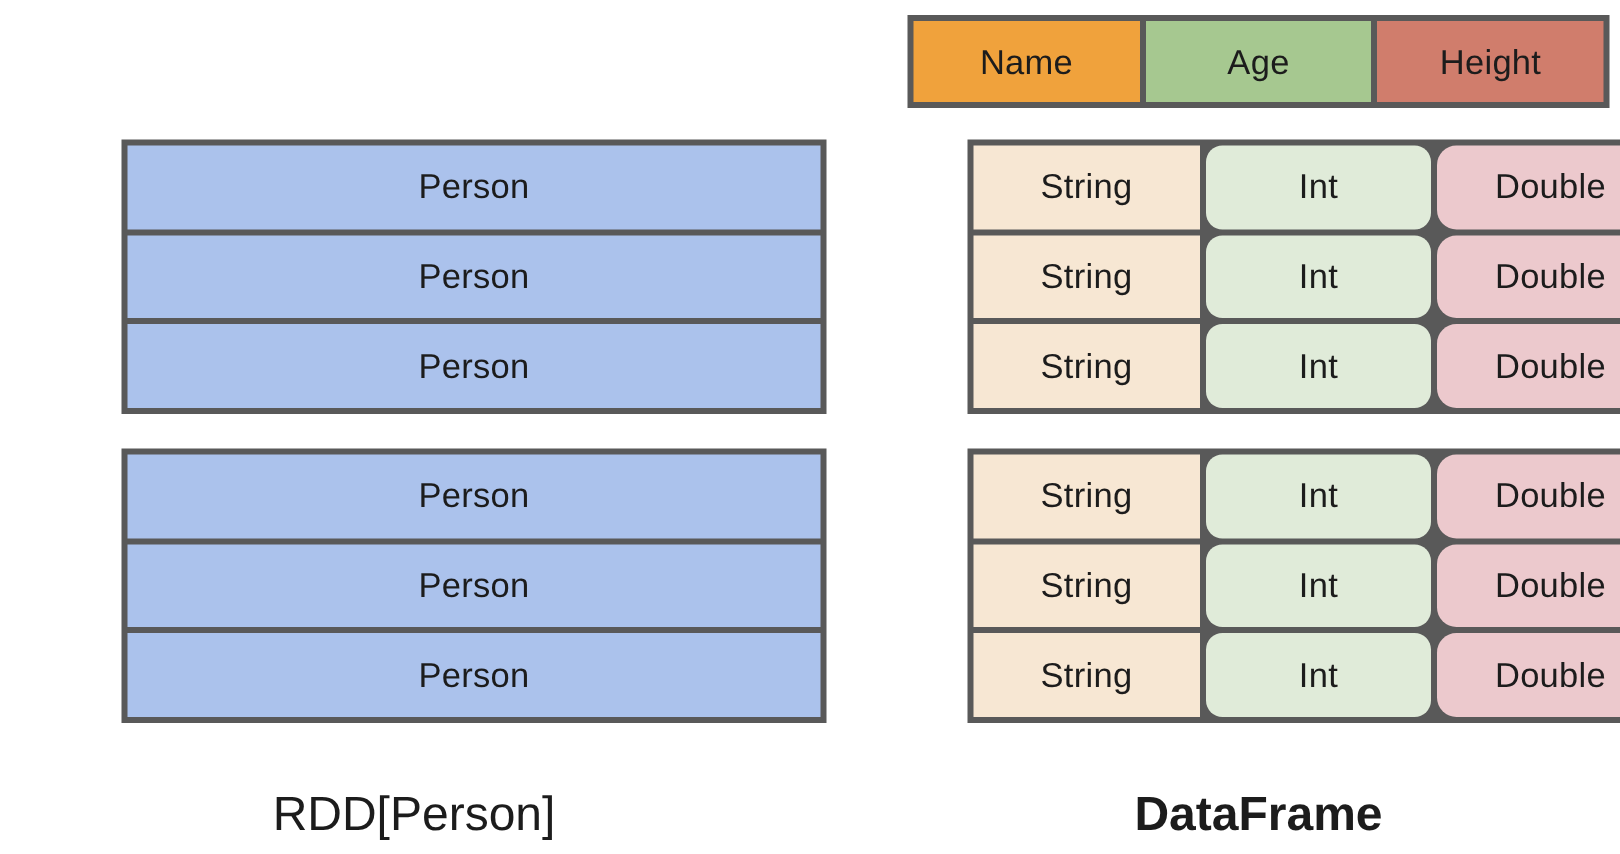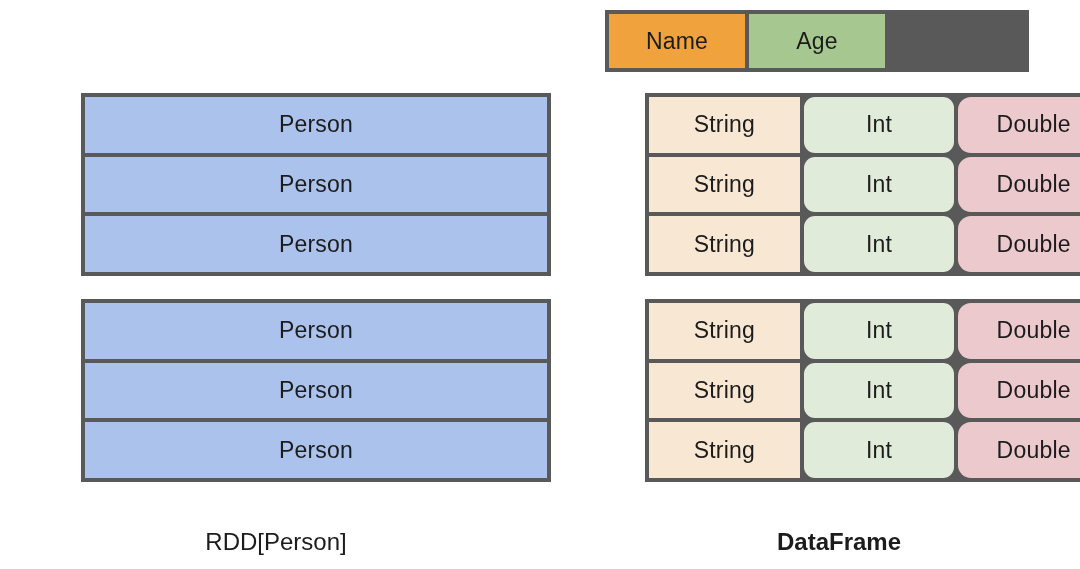--- a/index.html
+++ b/index.html
@@ -43,32 +43,32 @@
   .orange { background: var(--header-orange, #f0a23c); }
   .hgreen { background: var(--header-green, #a6c890); text-align: right; }
   .hred   { background: var(--header-red, #d07d6c); }
   .cream  { background: var(--cell-cream, #f7e7d3); }
   .pgreen { background: var(--cell-green, #e0ebd9); border-radius: 11px; }
   .pink   { background: var(--cell-pink, #ecc9cd); border-radius: 13px; }
 
   .caption {
     position: absolute;
     text-align: center;
-    font-size: 24px;
+    font-size: 32px;
     line-height: 30px;
     color: var(--text, #1c1c1c);
   }
 
   
   #rdd-group-1 { left: 41px;  top: 93px;  width: 470px; height: 183px; }
   #rdd-group-2 { left: 41px;  top: 299px; width: 470px; height: 183px; }
   #rdd-caption { left: 41px;  top: 527px; width: 470px; }
 
   
-  #df-header   { left: 605px; top: 10px;  width: 424px; height: 62px;  }
+  #df-header   { left: 605px; top: 10px;  width: 468px; height: 62px;  }
   #df-group-1  { left: 605px; top: 93px;  width: 468px; height: 183px; }
   #df-group-2  { left: 605px; top: 299px; width: 468px; height: 183px; }
   #df-caption  { left: 605px; top: 527px; width: 468px; font-weight: bold; }
 </style>
 </head>
 <body>
 
 <div id="canvas">
 
   <div id="rdd-group-1" class="abs group rows-3">
@@ -81,20 +81,21 @@
     <div class="cell blue">Person</div>
     <div class="cell blue">Person</div>
     <div class="cell blue">Person</div>
   </div>
 
   <div id="rdd-caption" class="caption">RDD[Person]</div>
 
   <div id="df-header" class="abs group cols-3">
     <div class="cell orange">Name</div>
     <div class="cell hgreen">Age</div>
+    <div class="cell hred">Height</div>
   </div>
 
   <div id="df-group-1" class="abs group rows-3 cols-3">
     <div class="cell cream">String</div>
     <div class="cell pgreen">Int</div>
     <div class="cell pink">Double</div>
     <div class="cell cream">String</div>
     <div class="cell pgreen">Int</div>
     <div class="cell pink">Double</div>
     <div class="cell cream">String</div>

